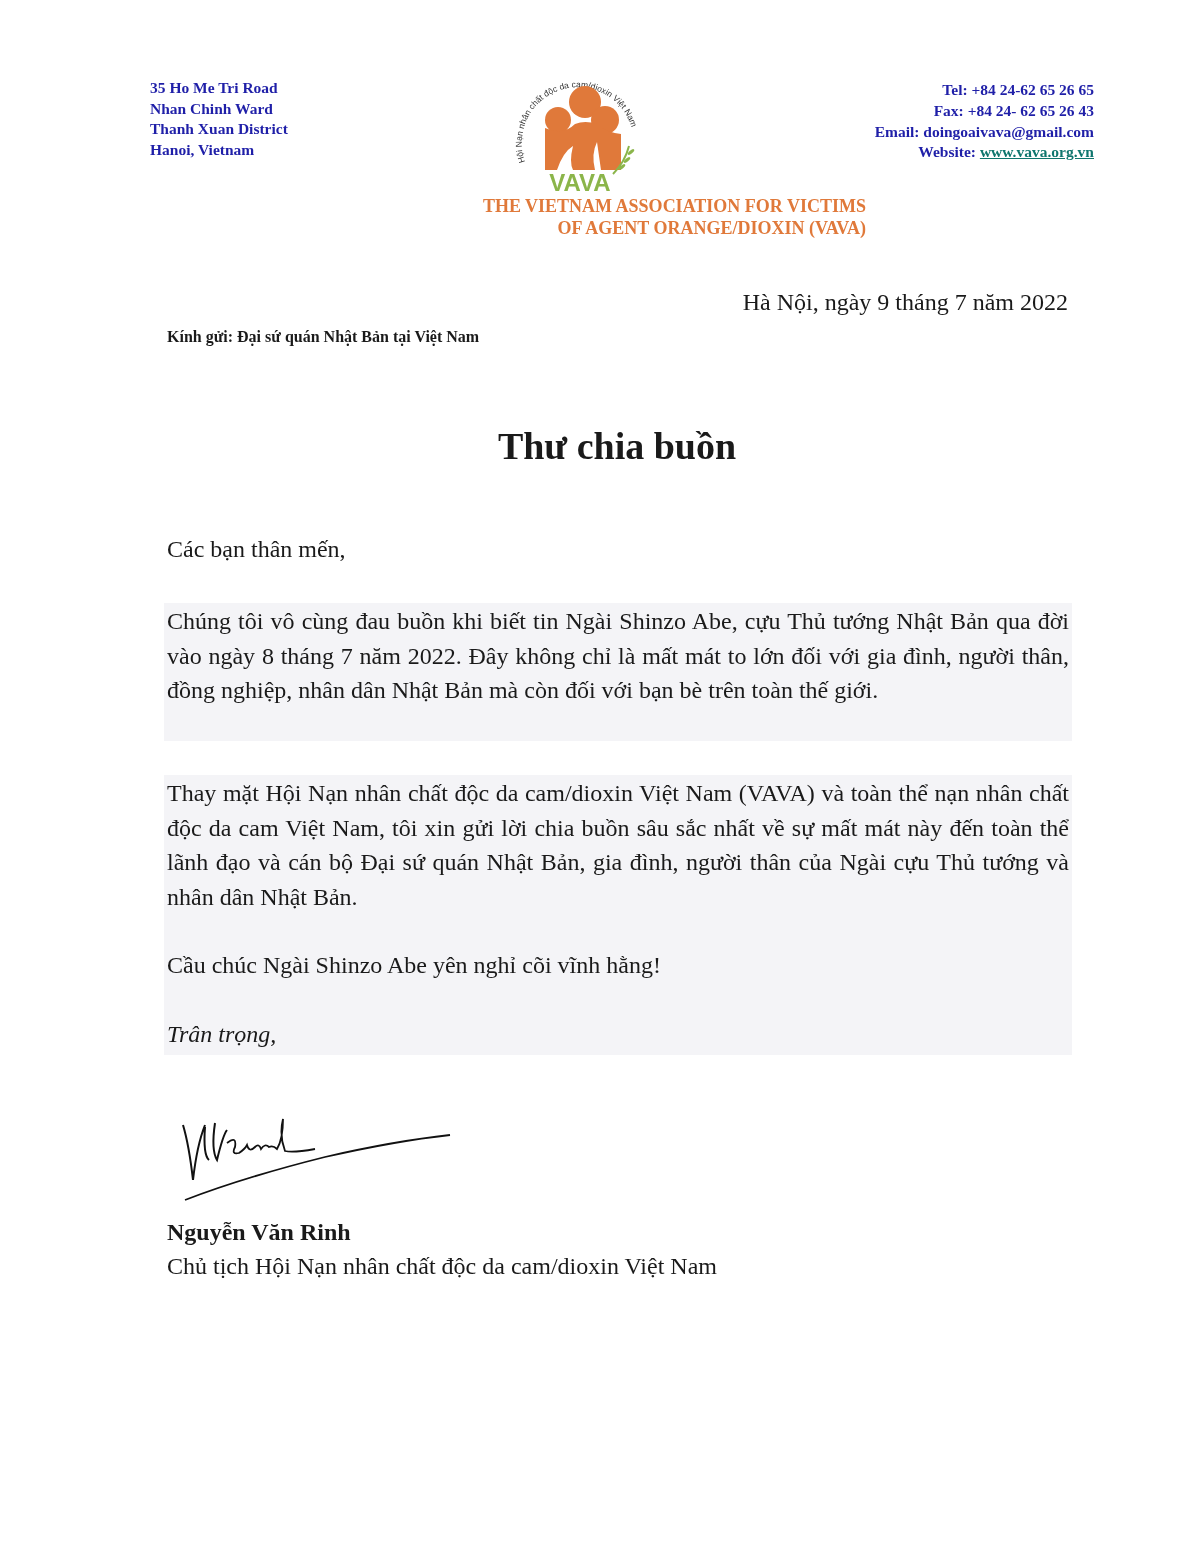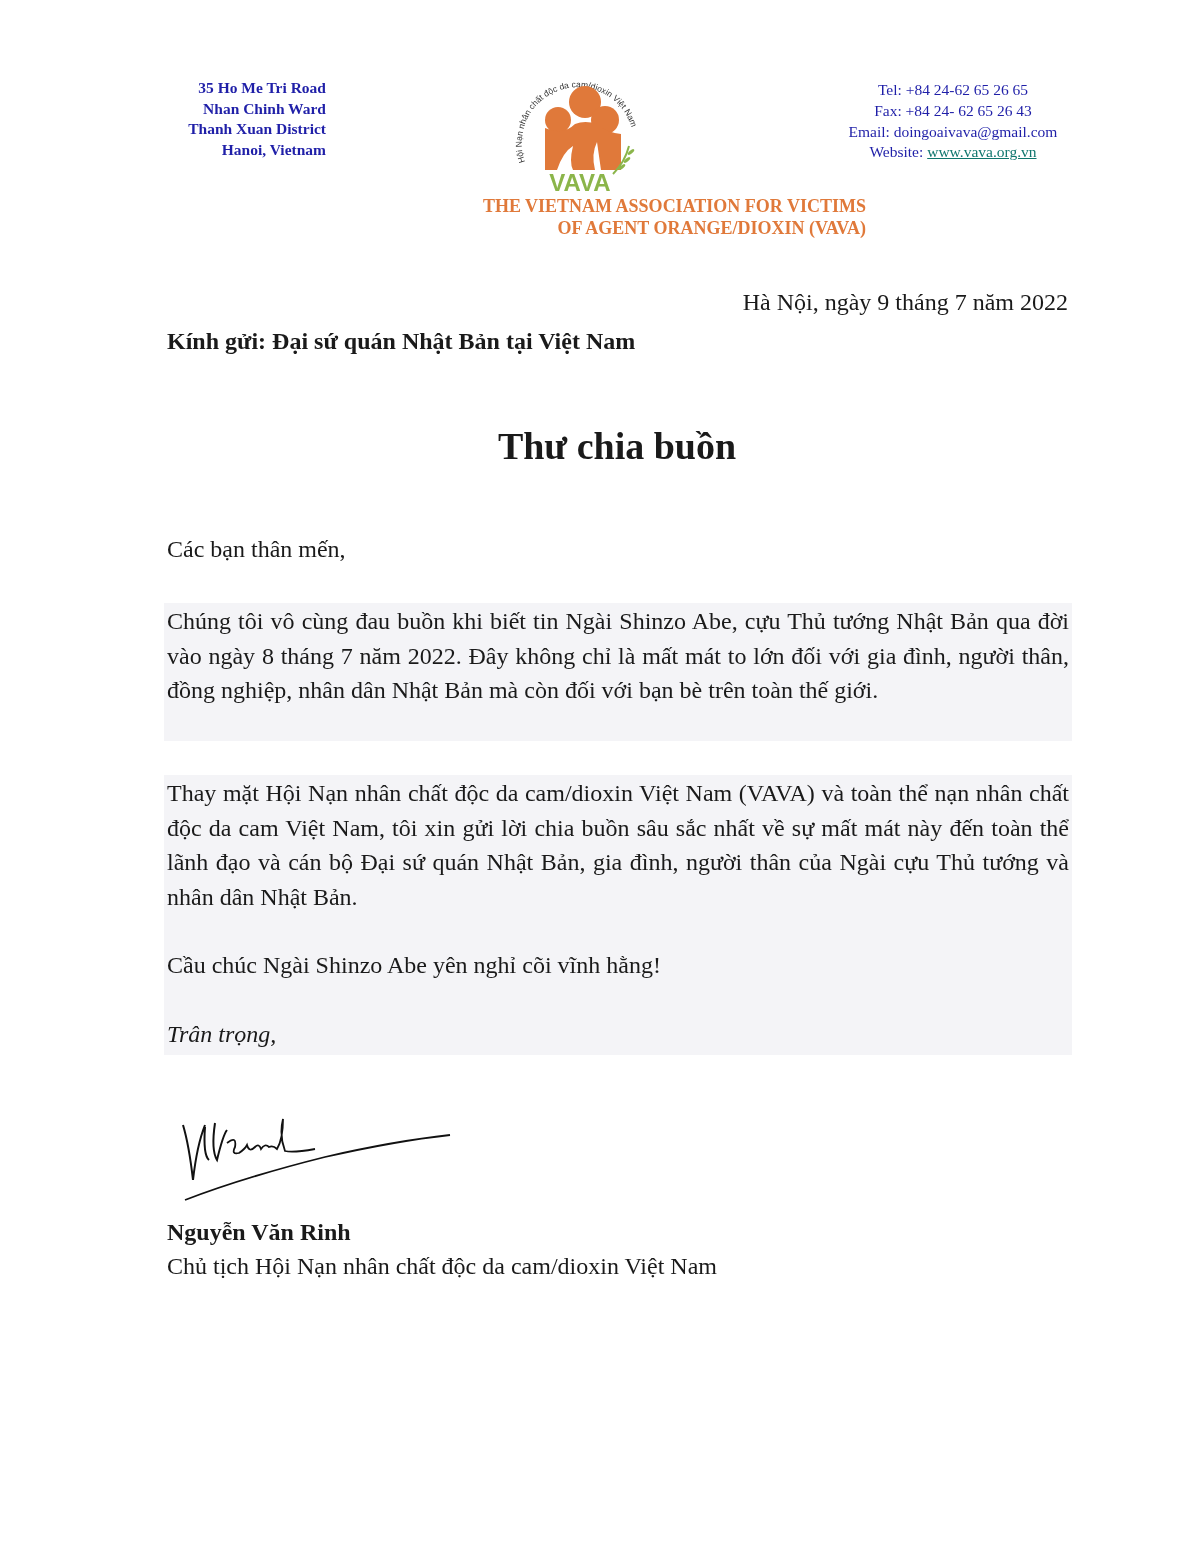--- a/index.html
+++ b/index.html
@@ -1,23 +1,23 @@
 <!DOCTYPE html>
 <html><head>
   <meta charset="utf-8">
   <style>
     html, body { margin:0; padding:0; background:#ffffff; }
     body { width:1200px; height:1553px; position:relative; overflow:hidden; font-family:"Liberation Serif", serif; color:#1a1a1a; }
-    .addr { position:absolute; left:150px; top:78px; width:176px; text-align:right; color:#1f1fa8; font-weight:bold; font-size:15.5px; line-height:20.5px; }
-    .contact { position:absolute; left:812px; top:80px; width:282px; text-align:center; color:#1f1fa8; font-weight:normal; font-size:15.5px; line-height:20.8px; }
+    .addr { position:absolute; left:150px; top:78px; width:176px; text-align:left; color:#1f1fa8; font-weight:bold; font-size:15.5px; line-height:20.5px; }
+    .contact { position:absolute; left:812px; top:80px; width:282px; text-align:right; color:#1f1fa8; font-weight:bold; font-size:15.5px; line-height:20.8px; }
     .contact a { color:#0f766e; text-decoration:underline; }
     .logo { position:absolute; left:505px; top:62px; width:150px; height:132px; }
     .org { position:absolute; left:360px; top:195px; width:506px; text-align:right; color:#e0793a; font-weight:bold; font-size:18px; line-height:22px; }
     .date { position:absolute; right:132px; top:269px; font-size:24px;margin-top:20px; }
-    .recipient { position:absolute; left:167px; top:328px; font-size:24px; font-weight:bold; }
+    .recipient { position:absolute; left:167px; top:328px; font-size:16px; font-weight:bold; }
     .title { position:absolute; left:0; width:1234px; top:424px; text-align:center; font-size:38px; font-weight:bold; }
     .greeting { position:absolute; left:167px; top:536px; font-size:24px; }
     .shade { position:absolute; left:164px; width:908px; background:#f4f4f7; }
     .para { position:absolute; left:167px; width:902px; font-size:24px; line-height:34.5px; text-align:justify; }
     .closing { position:absolute; left:167px; font-size:24px; }
     .signature { position:absolute; left:175px; top:1105px; width:290px; height:105px; }
     .signer { position:absolute; left:167px; top:1219px; font-size:24px; font-weight:bold; }
     .signer-title { position:absolute; left:167px; top:1253px; font-size:24px; }
   </style>
 </head>

